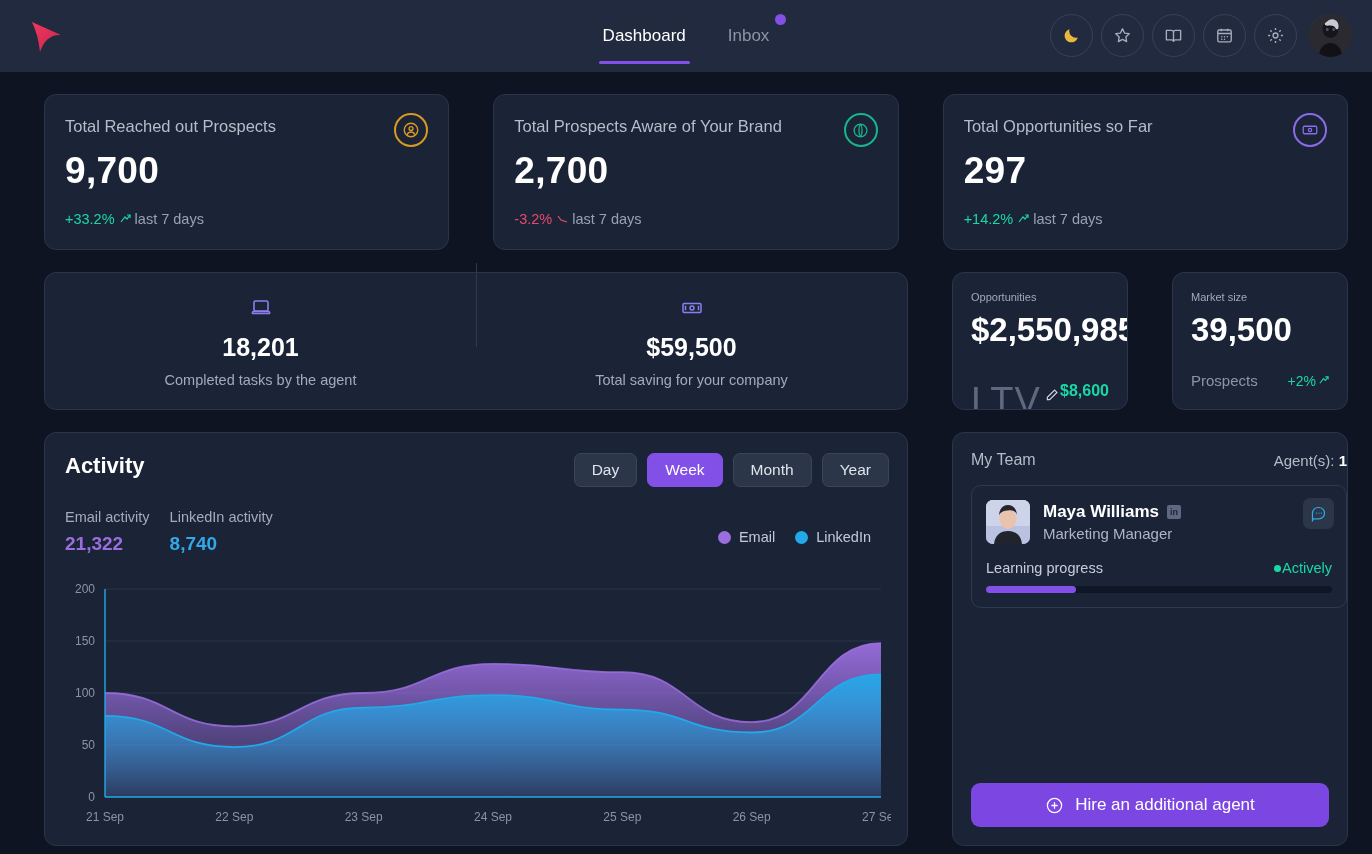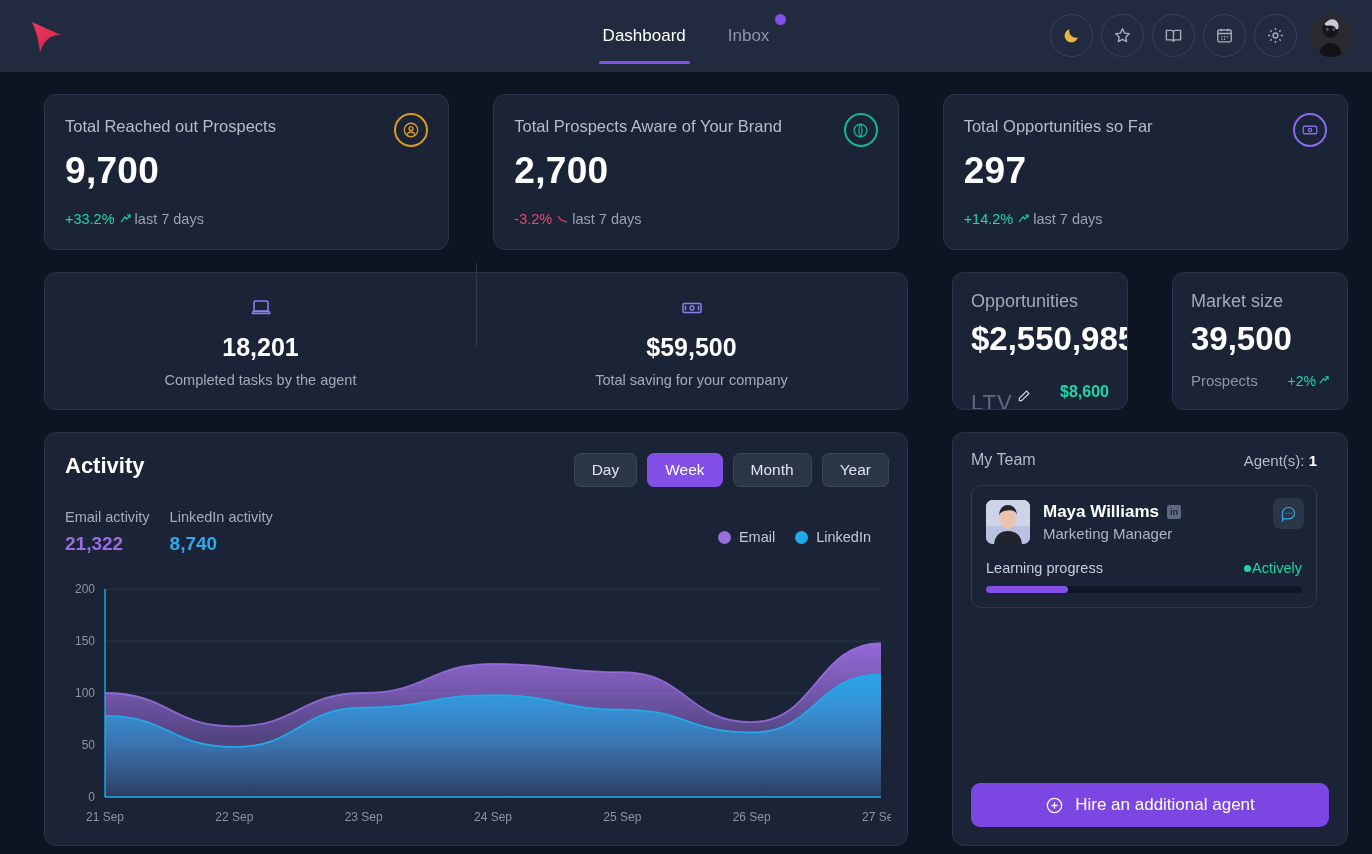--- a/index.html
+++ b/index.html
@@ -81,25 +81,25 @@
   .stat { flex: 1; text-align: center; position: relative; }
   .stat + .stat::before {
     content: ""; position: absolute; left: 0; top: -32px; height: 84px; width: 1px; background: #2e3850;
   }
   .stat-icon { height: 26px; display: flex; align-items: center; justify-content: center; color: #8b7ef0; }
   .stat-value { font-size: 25px; font-weight: bold; color: #fff; margin-top: 12px; }
   .stat-label { font-size: 14.5px; color: #a3aab9; margin-top: 10px; }
 
   .mini-wrap { flex: 1; display: flex; gap: 24px; }
   .mini { flex: 1; height: 138px; padding: 18px 18px 0 18px; position: relative; overflow: hidden; }
-  .mini-title { font-size: 18px; color: #a2a9b9; }
+  .mini-title { font-size: 11px; color: #a2a9b9; }
   .mini-value { font-size: 33px; font-weight: bold; color: #fff; margin-top: 8px; }
   .mini-foot { position: absolute; left: 18px; right: 18px; bottom: -14px; display: flex; align-items: center; justify-content: space-between; }
   .mini-foot2 { position: absolute; left: 18px; right: 18px; bottom: 20px; display: flex; align-items: center; justify-content: space-between; }
-  .ltv-label { font-size: 22px; color: #5e6880; letter-spacing: 1px; display: flex; align-items: center; gap: 4px;}
+  .ltv-label { font-size: 38px; color: #5e6880; letter-spacing: 1px; display: flex; align-items: center; gap: 4px;}
   .mini-green { color: #19d8a5; font-size: 16px; font-weight: bold; }
   .mini-sub { font-size: 15px; color: #8d94a6; }
   .mini-delta { color: #19d8a5; font-size: 14px; display: flex; align-items: center; gap: 2px;}
 
   
   .bottom-row { display: flex; gap: 24px; margin-top: 22px; }
   .activity { flex: 0 0 864px; height: 414px; padding: 20px 18px 0 18px; position: relative; }
   .activity-head { display: flex; align-items: flex-start; justify-content: space-between; }
   .activity-title { font-size: 22px; font-weight: bold; color: #fff; padding-left: 2px; }
   .seg { display: flex; gap: 10px; }
@@ -114,21 +114,21 @@
   .metric-name { font-size: 14.5px; color: #a4abba; }
   .metric-val { font-size: 19px; font-weight: bold; margin-top: 8px; }
   .metric-val.email { color: #9b6ee0; }
   .metric-val.linkedin { color: #32a8e8; }
   .legend { position: absolute; right: 36px; top: 96px; display: flex; gap: 20px; }
   .legend-item { display: flex; align-items: center; gap: 8px; font-size: 14.5px; color: #c2c8d6; }
   .dot { width: 13px; height: 13px; border-radius: 50%; }
   .chart { position: absolute; left: 18px; right: 18px; top: 150px; height: 250px; }
 
   
-  .team { flex: 1; height: 414px; padding: 18px 30px 0 18px; position: relative; }
+  .team { flex: 1; height: 414px; padding: 18px 0 0 18px; position: relative; }
   .team-head { display: flex; align-items: center; justify-content: space-between; }
   .team-title { font-size: 16px; color: #b4bbc9; }
   .team-count { font-size: 15px; color: #b4bbc9; }
   .team-count b { color: #fff; }
   .member {
     margin-top: 16px; border: 1px solid #2e394f; border-radius: 10px;
     padding: 14px 14px 14px 14px; position: relative;
   }
   .member-top { display: flex; align-items: center; gap: 13px; }
   .member-photo {

